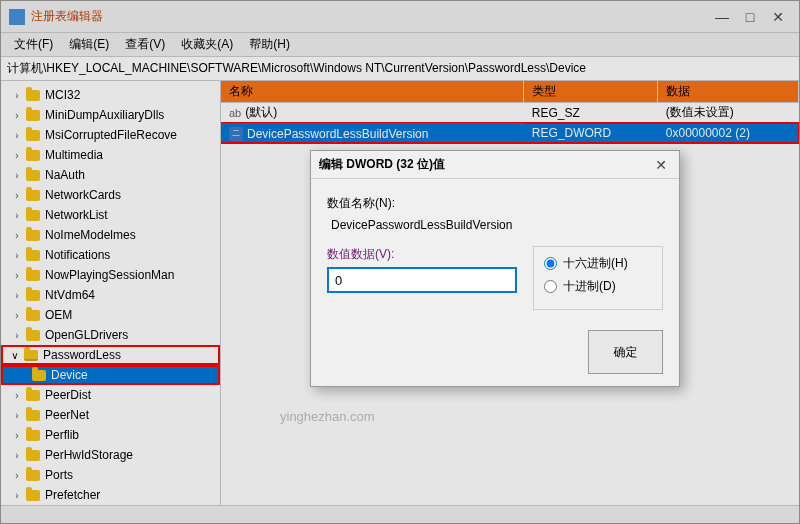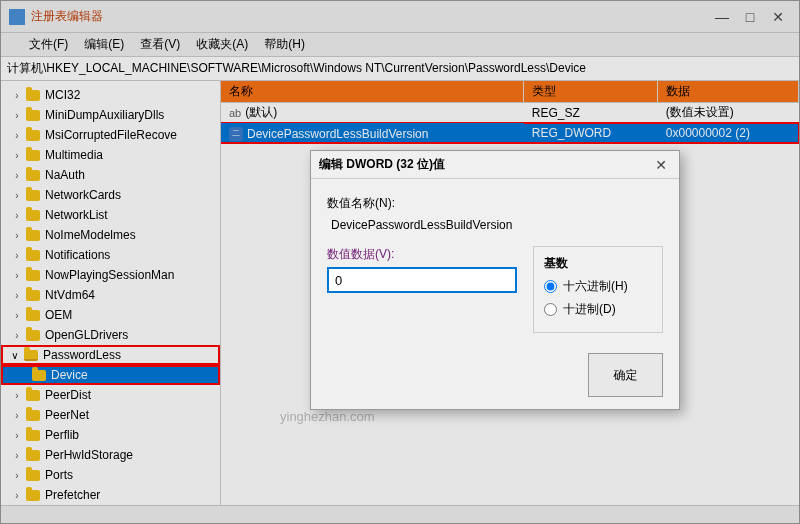--- a/index.html
+++ b/index.html
@@ -63,21 +63,21 @@
       font-size: 14px;
       color: #444;
     }
 
     
     .menu-bar {
       height: 24px;
       background: #f0f0f0;
       display: flex;
       align-items: center;
-      padding: 0 20px;
+      padding: 0 5px;
       border-bottom: 1px solid #ccc;
       gap: 0;
     }
     .menu-item {
       padding: 2px 8px;
       cursor: pointer;
       font-size: 12px;
       color: #000;
     }
 
@@ -651,21 +651,20 @@
           <div class="dialog-input-group">
             <div class="dialog-input-label">
               <span>数值数据(V):</span>
             </div>
             <input type="text" class="dialog-input highlight-red" value="0" style="">
           </div>
         </div>
 
         <div class="dialog-right">
           <div class="radio-group">
-            <div class="radio-group-title">基数</div>
             <label class="radio-item">
               <input type="radio" name="base" value="hex" checked="" style="">
               <span>十六进制(H)</span>
             </label>
             <label class="radio-item">
               <input type="radio" name="base" value="decimal" style="">
               <span>十进制(D)</span>
             </label>
           </div>
         </div>

